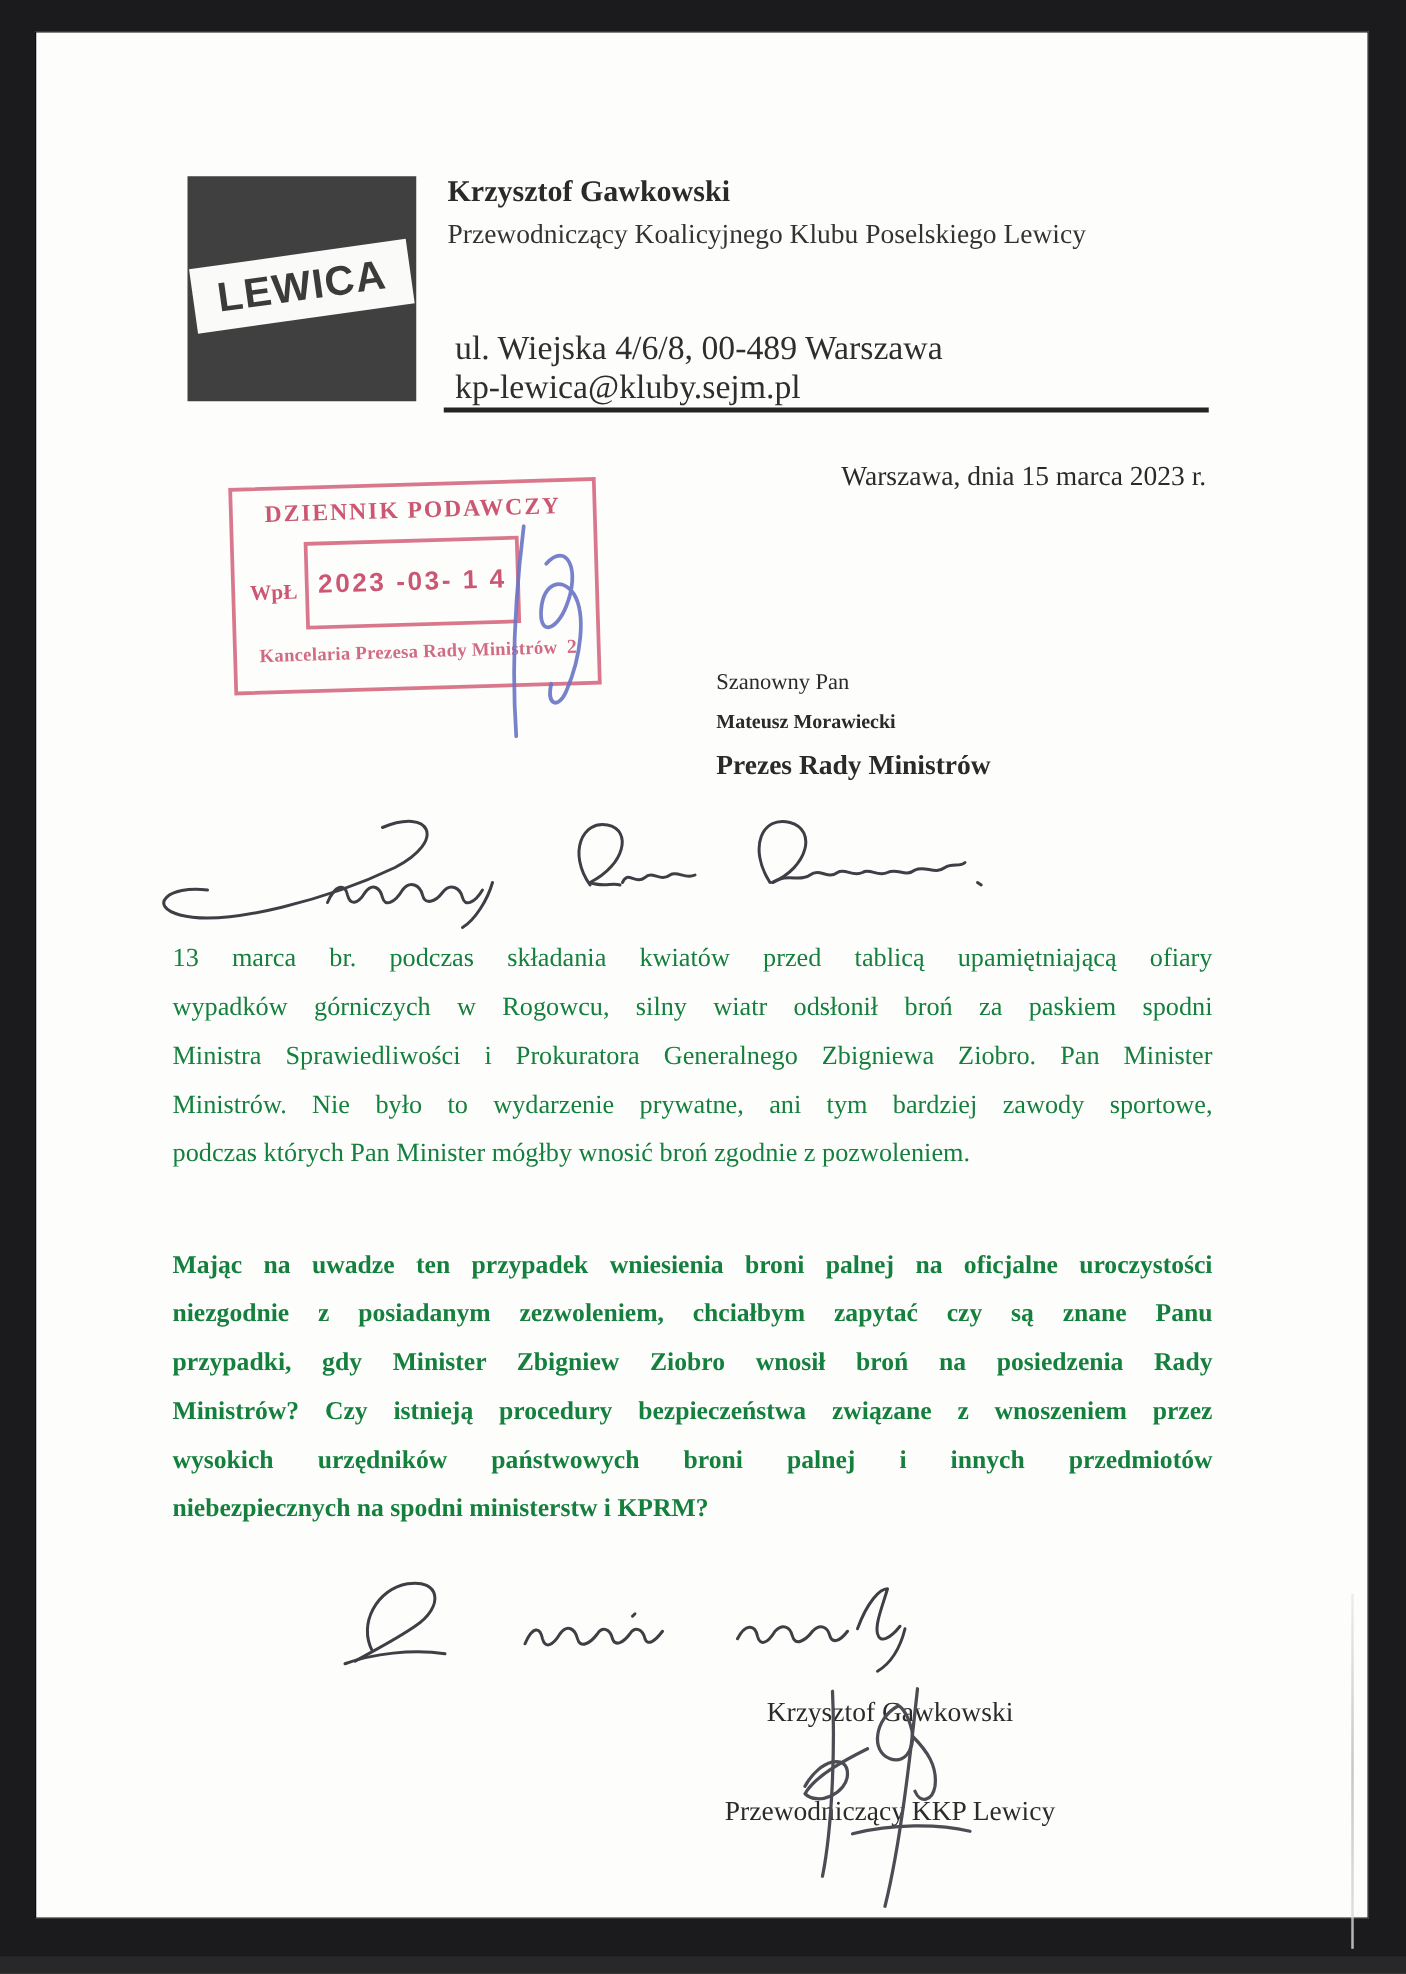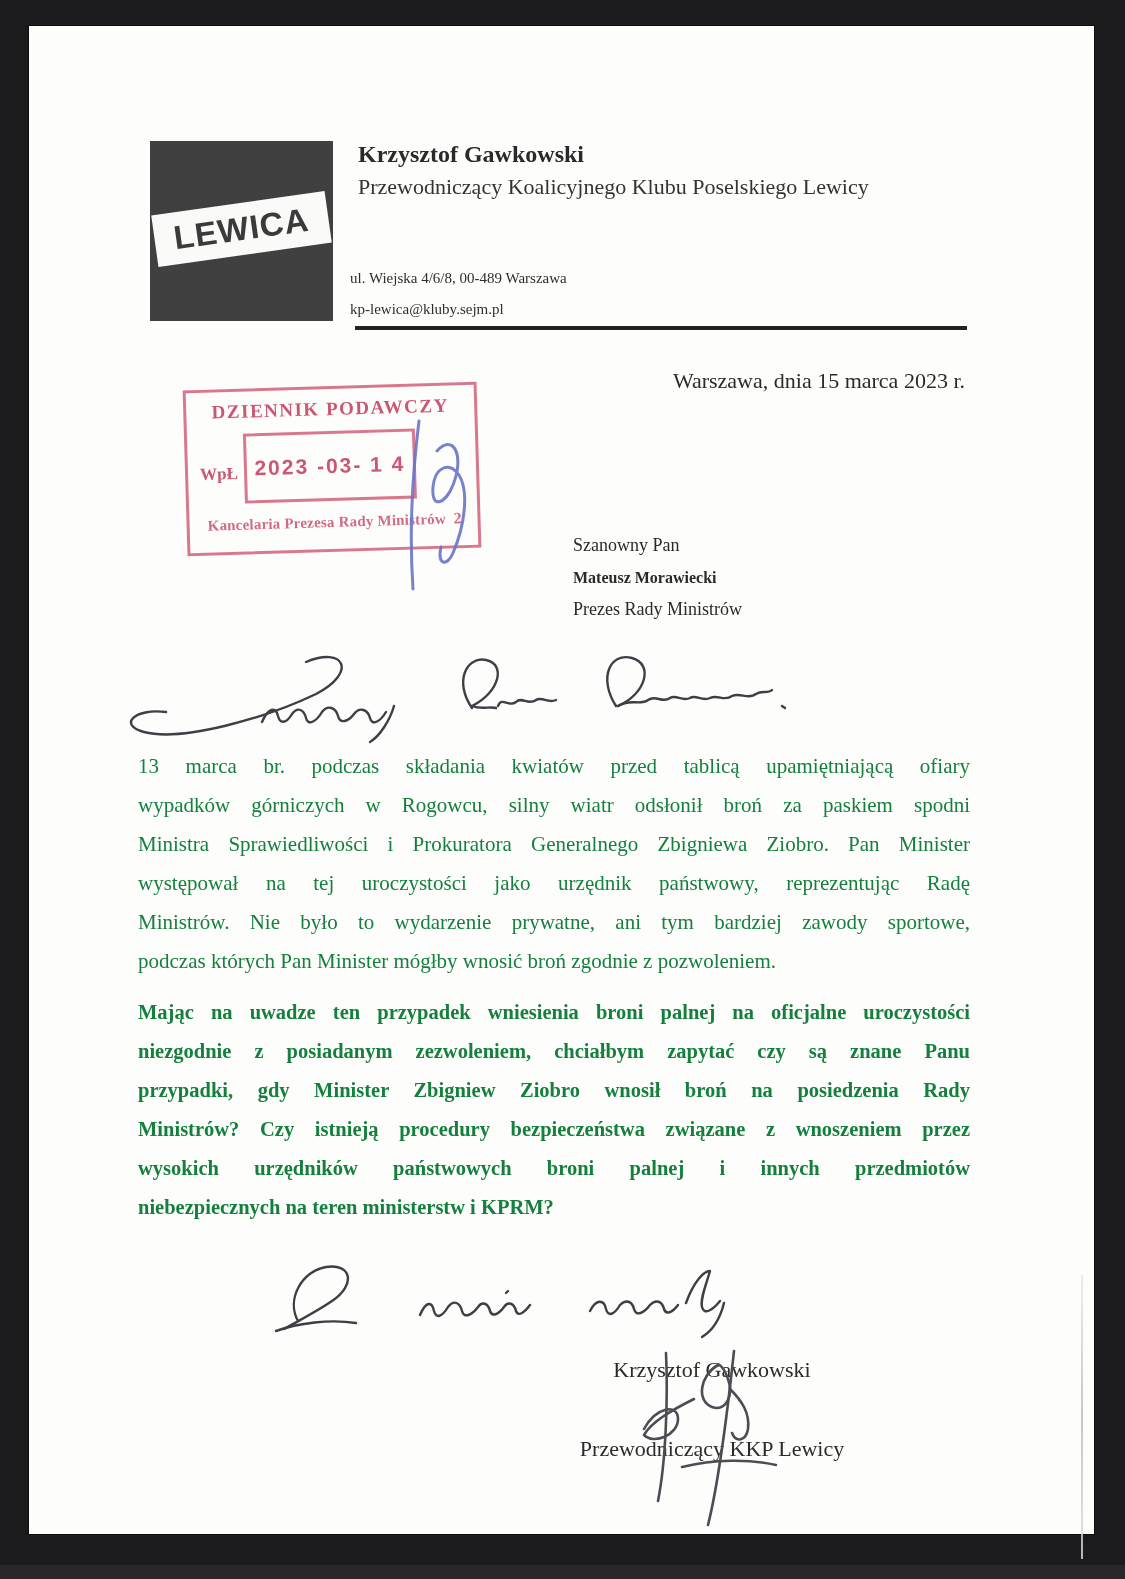--- a/index.html
+++ b/index.html
@@ -23,21 +23,21 @@
   }
   .logo-band{
     position:absolute;left:4px;top:62px;width:175px;height:52px;
     background:#fafaf8;transform:rotate(-8deg);
     display:flex;align-items:center;justify-content:center;
     font-family:"Liberation Sans","DejaVu Sans",sans-serif;
     font-weight:bold;font-size:33px;letter-spacing:1px;color:#3b3b3b;
   }
   .hdr-name{position:absolute;left:330px;top:116px;font-weight:bold;font-size:24px;color:#2a2a2a;}
   .hdr-role{position:absolute;left:330px;top:149px;font-size:22px;color:#333;}
-  .hdr-addr{position:absolute;left:322px;top:238px;font-size:15px;line-height:31px;color:#2e2e2e;}
+  .hdr-addr{position:absolute;left:336px;top:238px;font-size:27px;line-height:31px;color:#2e2e2e;}
   .hdr-rule{position:absolute;left:327px;top:301px;width:612px;height:4px;background:#242424;}
   
   .stamp{
     position:absolute;left:157px;top:361px;width:288px;height:160px;
     border:3px solid rgba(206,77,105,.8);
     transform:rotate(-1.7deg);
     color:#c94f6b;opacity:.95;
   }
   .stamp-title{position:absolute;left:0;top:9px;width:100%;text-align:center;
     font-weight:bold;font-size:19px;letter-spacing:1.5px;}
@@ -50,21 +50,21 @@
   .stamp-office{position:absolute;left:18px;top:124px;width:254px;
     display:flex;justify-content:space-between;align-items:baseline;opacity:.88;}
   .stamp-office-name{font-weight:bold;font-size:15px;letter-spacing:.2px;}
   .stamp-office-num{font-weight:bold;font-size:16px;}
   .paraph{position:absolute;left:345px;top:392px;}
   
   .dateline{position:absolute;left:600px;top:343px;width:337px;text-align:right;font-size:22px;color:#2a2a2a;}
   .addr-block{position:absolute;left:545px;top:510px;color:#2a2a2a;}
   .addr-sal{font-size:18px;margin-bottom:13px;}
   .addr-name{font-size:16px;font-weight:bold;margin-bottom:12px;}
-  .addr-title{font-size:18px;}
+  .addr-title{font-size:22px;font-weight:bold;}
   
   .hw{position:absolute;}
   .hw svg{display:block;}
   .hw-greeting{left:82px;top:623px;}
   .hw-closing{left:240px;top:1232px;}
   .ink{fill:none;stroke:#3e3e45;stroke-width:2.4;stroke-linecap:round;stroke-linejoin:round;}
   .ink-blue{fill:none;stroke:#6974c4;stroke-width:3;stroke-linecap:round;stroke-linejoin:round;opacity:.9;}
   .ink-sig{fill:none;stroke:#4c4c54;stroke-width:2.6;stroke-linecap:round;stroke-linejoin:round;}
   
   .para{position:absolute;left:110px;width:832px;color:#15803d;}
@@ -134,32 +134,31 @@
       <path class="ink" d="M 506 58 C 488 30 500 4 522 10 C 544 16 536 46 508 58"></path>
       <path class="ink" d="M 508 58 C 520 50 530 58 538 52 C 546 46 552 56 560 50 C 566 46 572 54 580 50 C 586 46 592 54 600 50 C 608 46 614 54 622 48 C 630 44 638 52 646 46 C 652 42 658 46 662 42"></path>
       <path class="ink" d="M 672 58 L 675 60"></path>
     </svg>
   </div>
 
   <div class="para para1">
     <div class="jl">13 marca br. podczas składania kwiatów przed tablicą upamiętniającą ofiary</div>
     <div class="jl">wypadków górniczych w Rogowcu, silny wiatr odsłonił broń za paskiem spodni</div>
     <div class="jl">Ministra Sprawiedliwości i Prokuratora Generalnego Zbigniewa Ziobro. Pan Minister</div>
-    <div class="jl">występował na tej uroczystości jako urzędnik państwowy, reprezentując Radę</div>
     <div class="jl">Ministrów. Nie było to wydarzenie prywatne, ani tym bardziej zawody sportowe,</div>
     <div class="jl jl-last">podczas których Pan Minister mógłby wnosić broń zgodnie z pozwoleniem.</div>
   </div>
 
   <div class="para para2">
     <div class="jl">Mając na uwadze ten przypadek wniesienia broni palnej na oficjalne uroczystości</div>
     <div class="jl">niezgodnie z posiadanym zezwoleniem, chciałbym zapytać czy są znane Panu</div>
     <div class="jl">przypadki, gdy Minister Zbigniew Ziobro wnosił broń na posiedzenia Rady</div>
     <div class="jl">Ministrów? Czy istnieją procedury bezpieczeństwa związane z wnoszeniem przez</div>
     <div class="jl">wysokich urzędników państwowych broni palnej i innych przedmiotów</div>
-    <div class="jl jl-last">niebezpiecznych na teren ministerstw i KPRM?</div>
+    <div class="jl jl-last">niebezpiecznych na spodni ministerstw i KPRM?</div>
   </div>
 
   <div class="hw hw-closing" role="img" aria-label="Z wyrazami szacunku">
     <svg width="510" height="85" viewBox="0 0 510 85">
       <path class="ink" d="M 30 64 C 18 42 34 14 58 10 C 84 6 88 28 64 44 C 48 55 30 64 16 72"></path>
       <path class="ink" d="M 8 74 C 30 66 62 62 88 66"></path>
       <path class="ink" d="M 152 58 C 158 44 164 44 166 54 C 168 62 174 60 180 50 C 186 42 192 46 194 54 C 196 62 204 58 210 50 C 214 44 220 46 222 54 C 224 60 230 58 236 50 C 240 44 246 46 248 54 C 250 60 256 56 262 48"></path>
       <path class="ink" d="M 238 36 L 240 34"></path>
       <path class="ink" d="M 322 54 C 328 42 336 42 338 52 C 340 60 346 58 352 48 C 358 42 364 44 366 52 C 368 60 376 56 382 48 C 388 42 394 44 396 52 C 398 58 404 56 410 48"></path>
       <path class="ink" d="M 418 46 C 426 24 436 14 442 14 C 438 28 432 42 434 50 C 436 58 444 54 452 44"></path>

